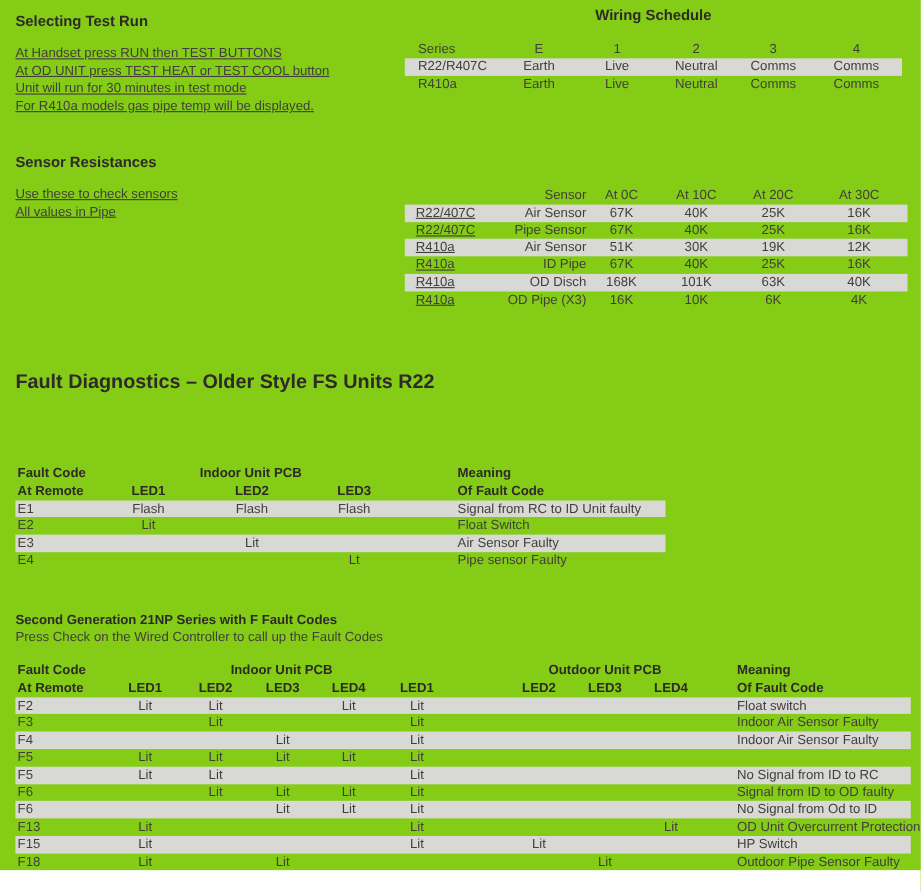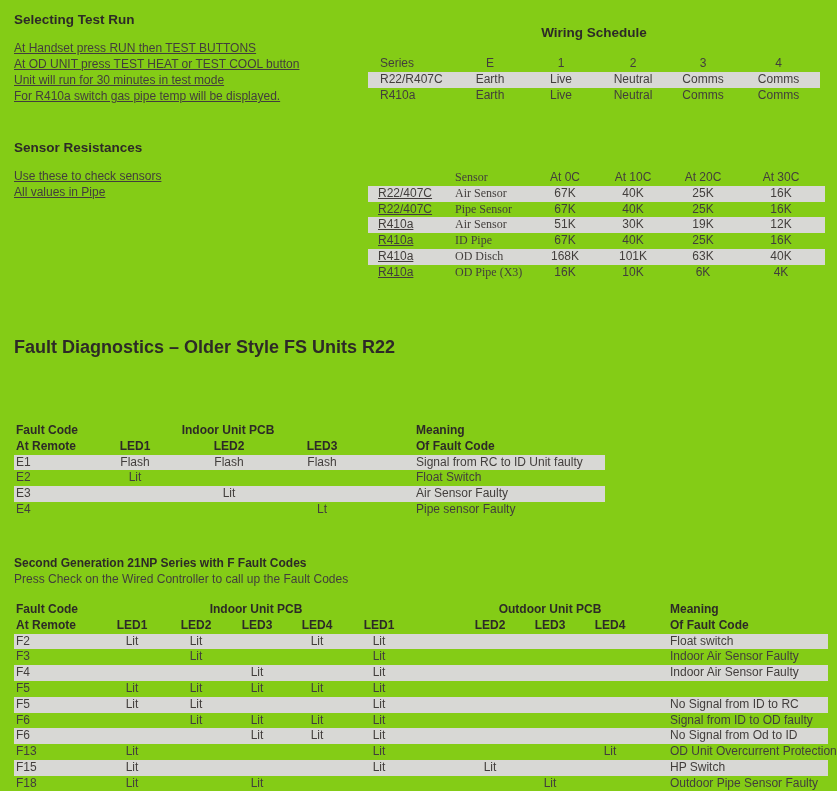--- a/index.html
+++ b/index.html
@@ -13,31 +13,31 @@
   .line { margin:0; line-height:16px;text-decoration:underline; }
   .abs { position:absolute; }
 
   
   .row  { height:15.8px; line-height:15.8px; white-space:nowrap; }
   .shaded { background:#d8d8d5; }
   .ctr { text-align:center; }
   .bold { font-weight:bold; color:#2d2a27; }
 
   
-  #wiring { left:368px; top:25px; width:452px; }
+  #wiring { left:368px; top:6px; width:452px; }
   #wiring .tbl-title { text-align:center; font-size:13.5px; font-weight:bold; color:#2d2a27; margin:0 0 16px 0; }
   .g-wiring { display:grid; grid-template-columns:87px 70px 72px 72px 68px 83px; }
   .g-wiring .c0 { padding-left:12px; }
 
   
   #sensor-left { left:14px; top:140px; width:340px; }
   #sensor-table { left:368px; top:170px; width:457px; }
   .g-sensor { display:grid; grid-template-columns:87px 78px 64px 72px 68px 88px; }
   .g-sensor .c0 { padding-left:10px;text-decoration:underline; }
-  .g-sensor .c1 { text-align:left;font-family:Liberation Serif, serif; }
+  .g-sensor .c1 { text-align:right; }
 
   
   #left-top { left:14px; top:12px; width:345px; }
 
   
   #fault-heading { left:14px; top:337px; font-size:18px; font-weight:bold; color:#2d2a27; }
   #gen1-head { left:14px; top:375px; }
   #gen2-head { left:14px; top:555px; }
   .sub-bold { font-weight:bold; color:#2d2a27; margin:0; line-height:16px; }
   .sub-note { margin:0; line-height:16px; }
@@ -59,21 +59,21 @@
 </head>
 <body>
 
 <div class="page">
 
   <section class="abs" id="left-top">
     <h2 class="sec-title">Selecting Test Run</h2>
     <p class="line">At Handset press RUN then TEST BUTTONS</p>
     <p class="line">At OD UNIT press TEST HEAT or TEST COOL button</p>
     <p class="line">Unit will run for 30 minutes in test mode</p>
-    <p class="line">For R410a switch gas pipe temp will be displayed.</p>
+    <p class="line">For R410a models gas pipe temp will be displayed.</p>
   </section>
 
   <section class="abs" id="wiring">
     <div class="tbl-title">Wiring Schedule</div>
     <div class="g-wiring row">
       <div class="c0">Series</div>
       <div class="ctr">E</div>
       <div class="ctr">1</div>
       <div class="ctr">2</div>
       <div class="ctr">3</div>

